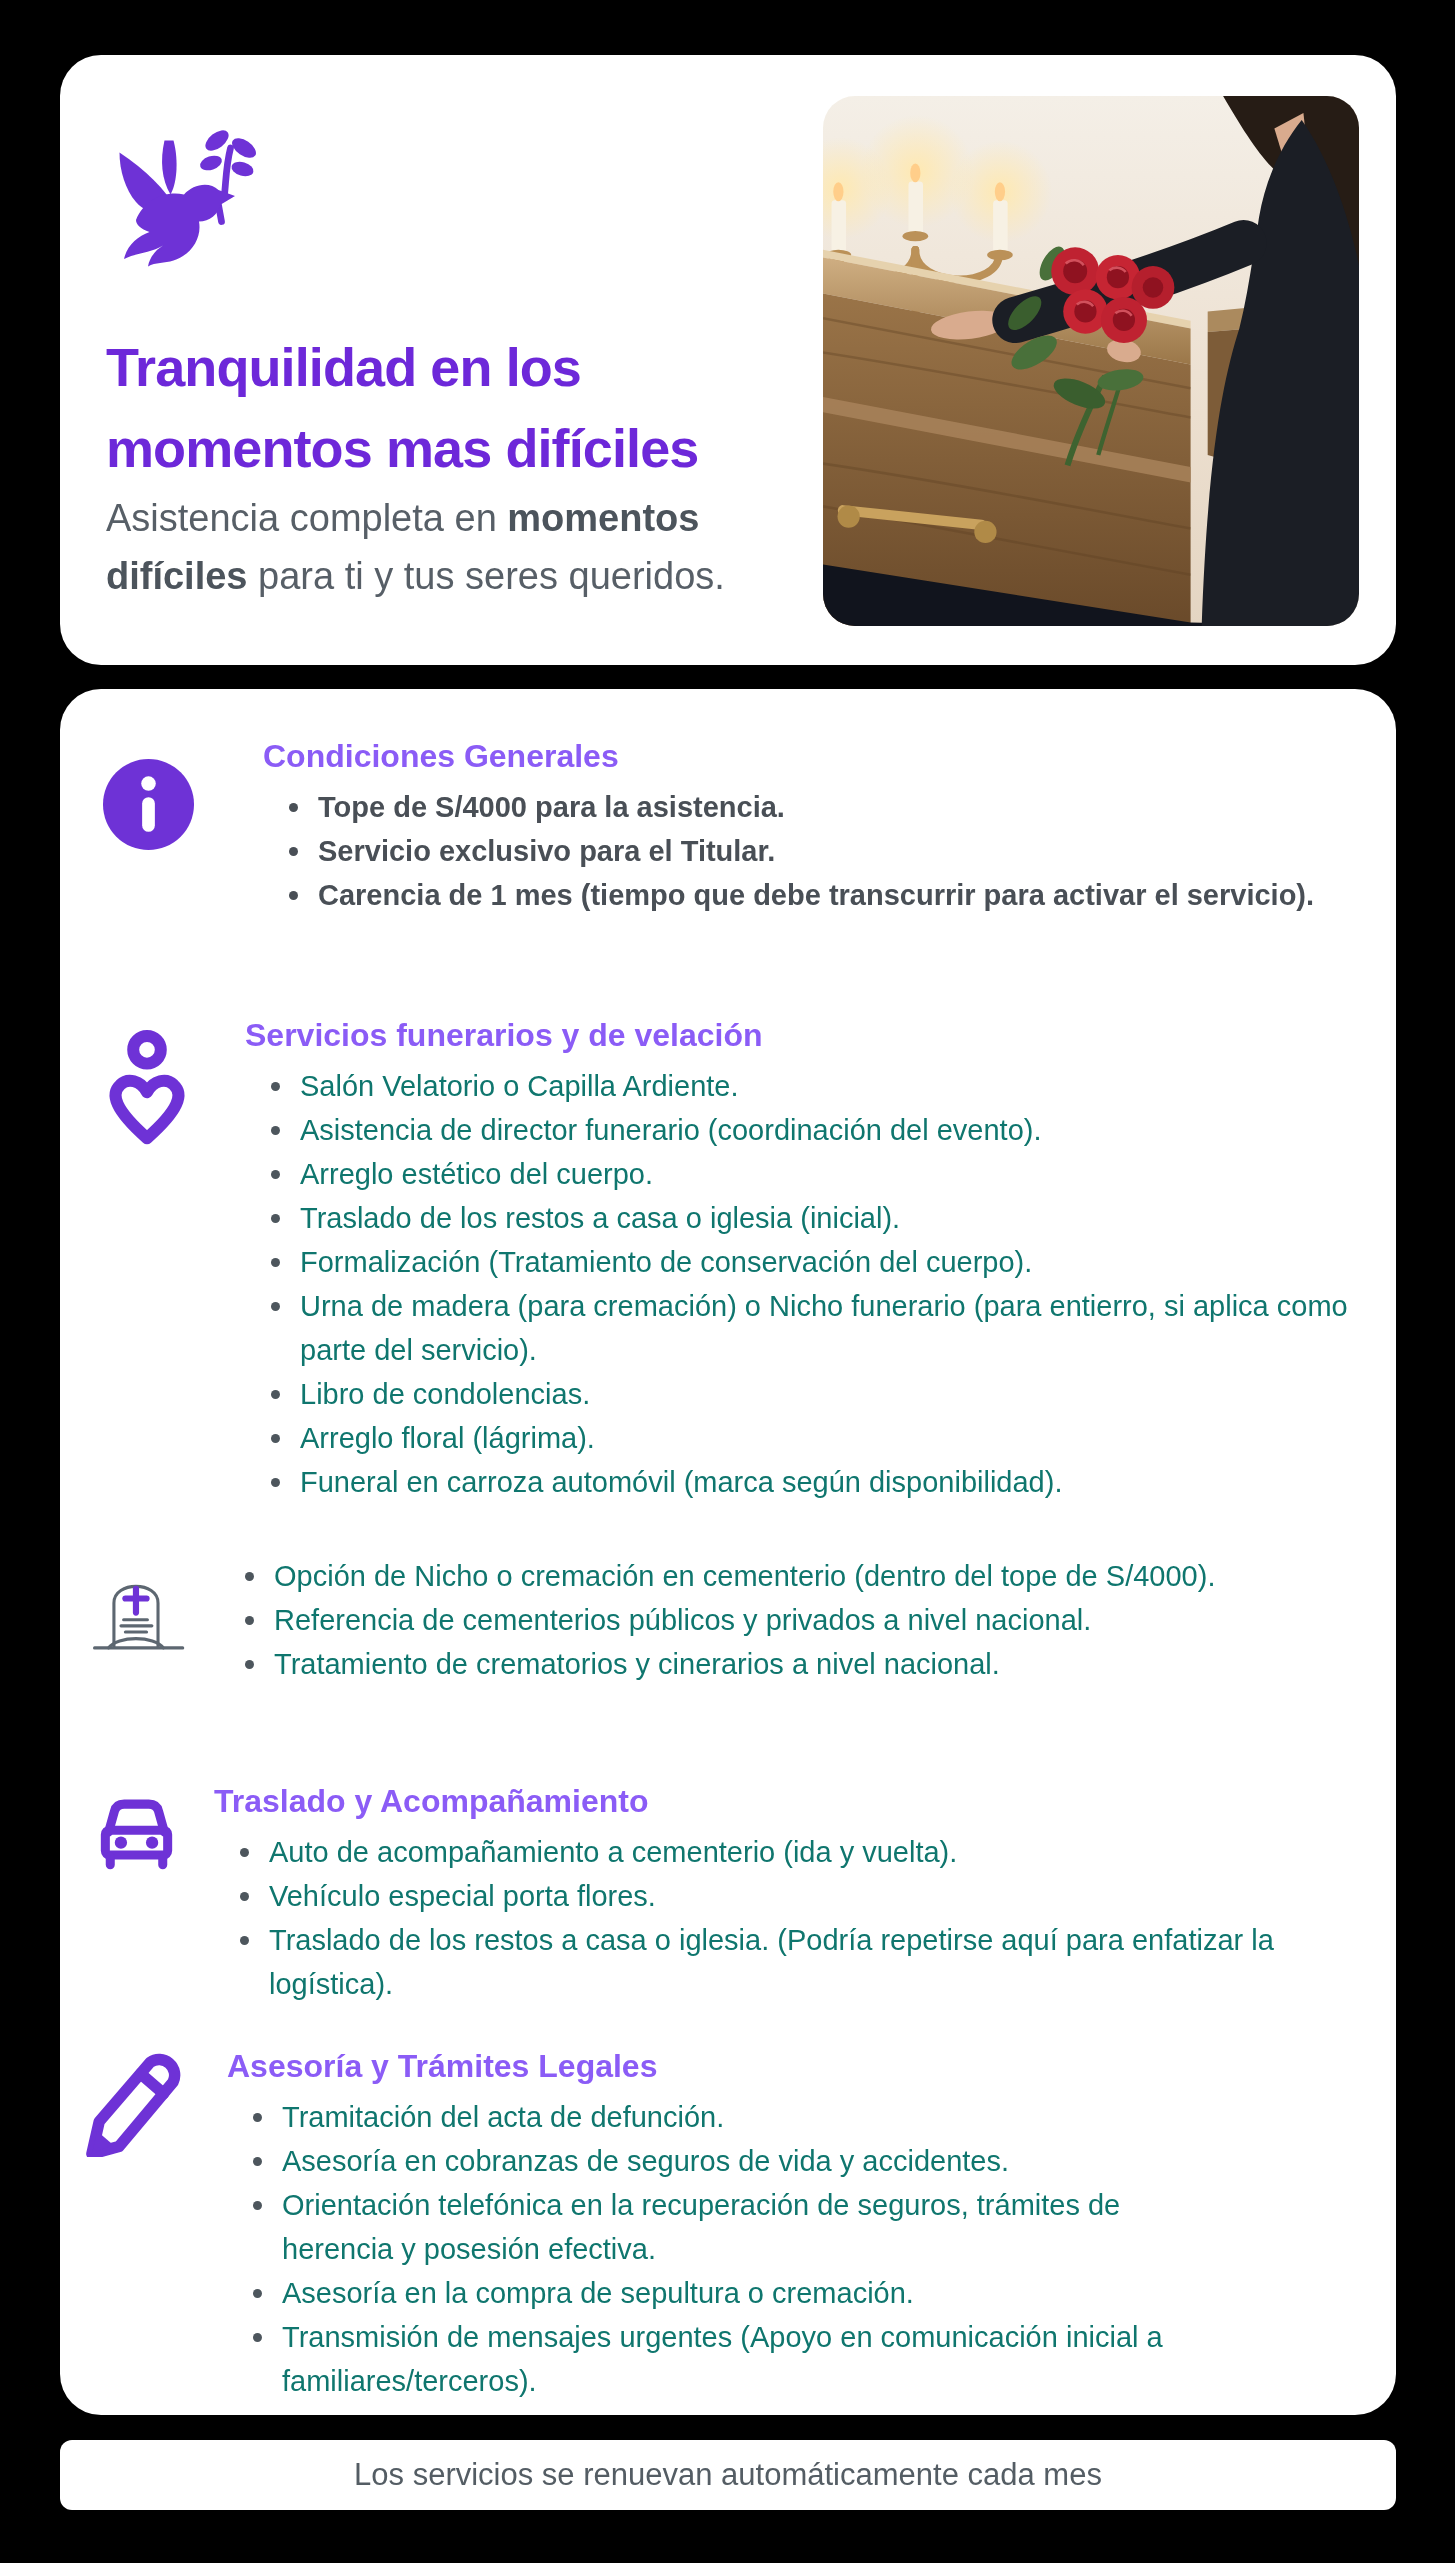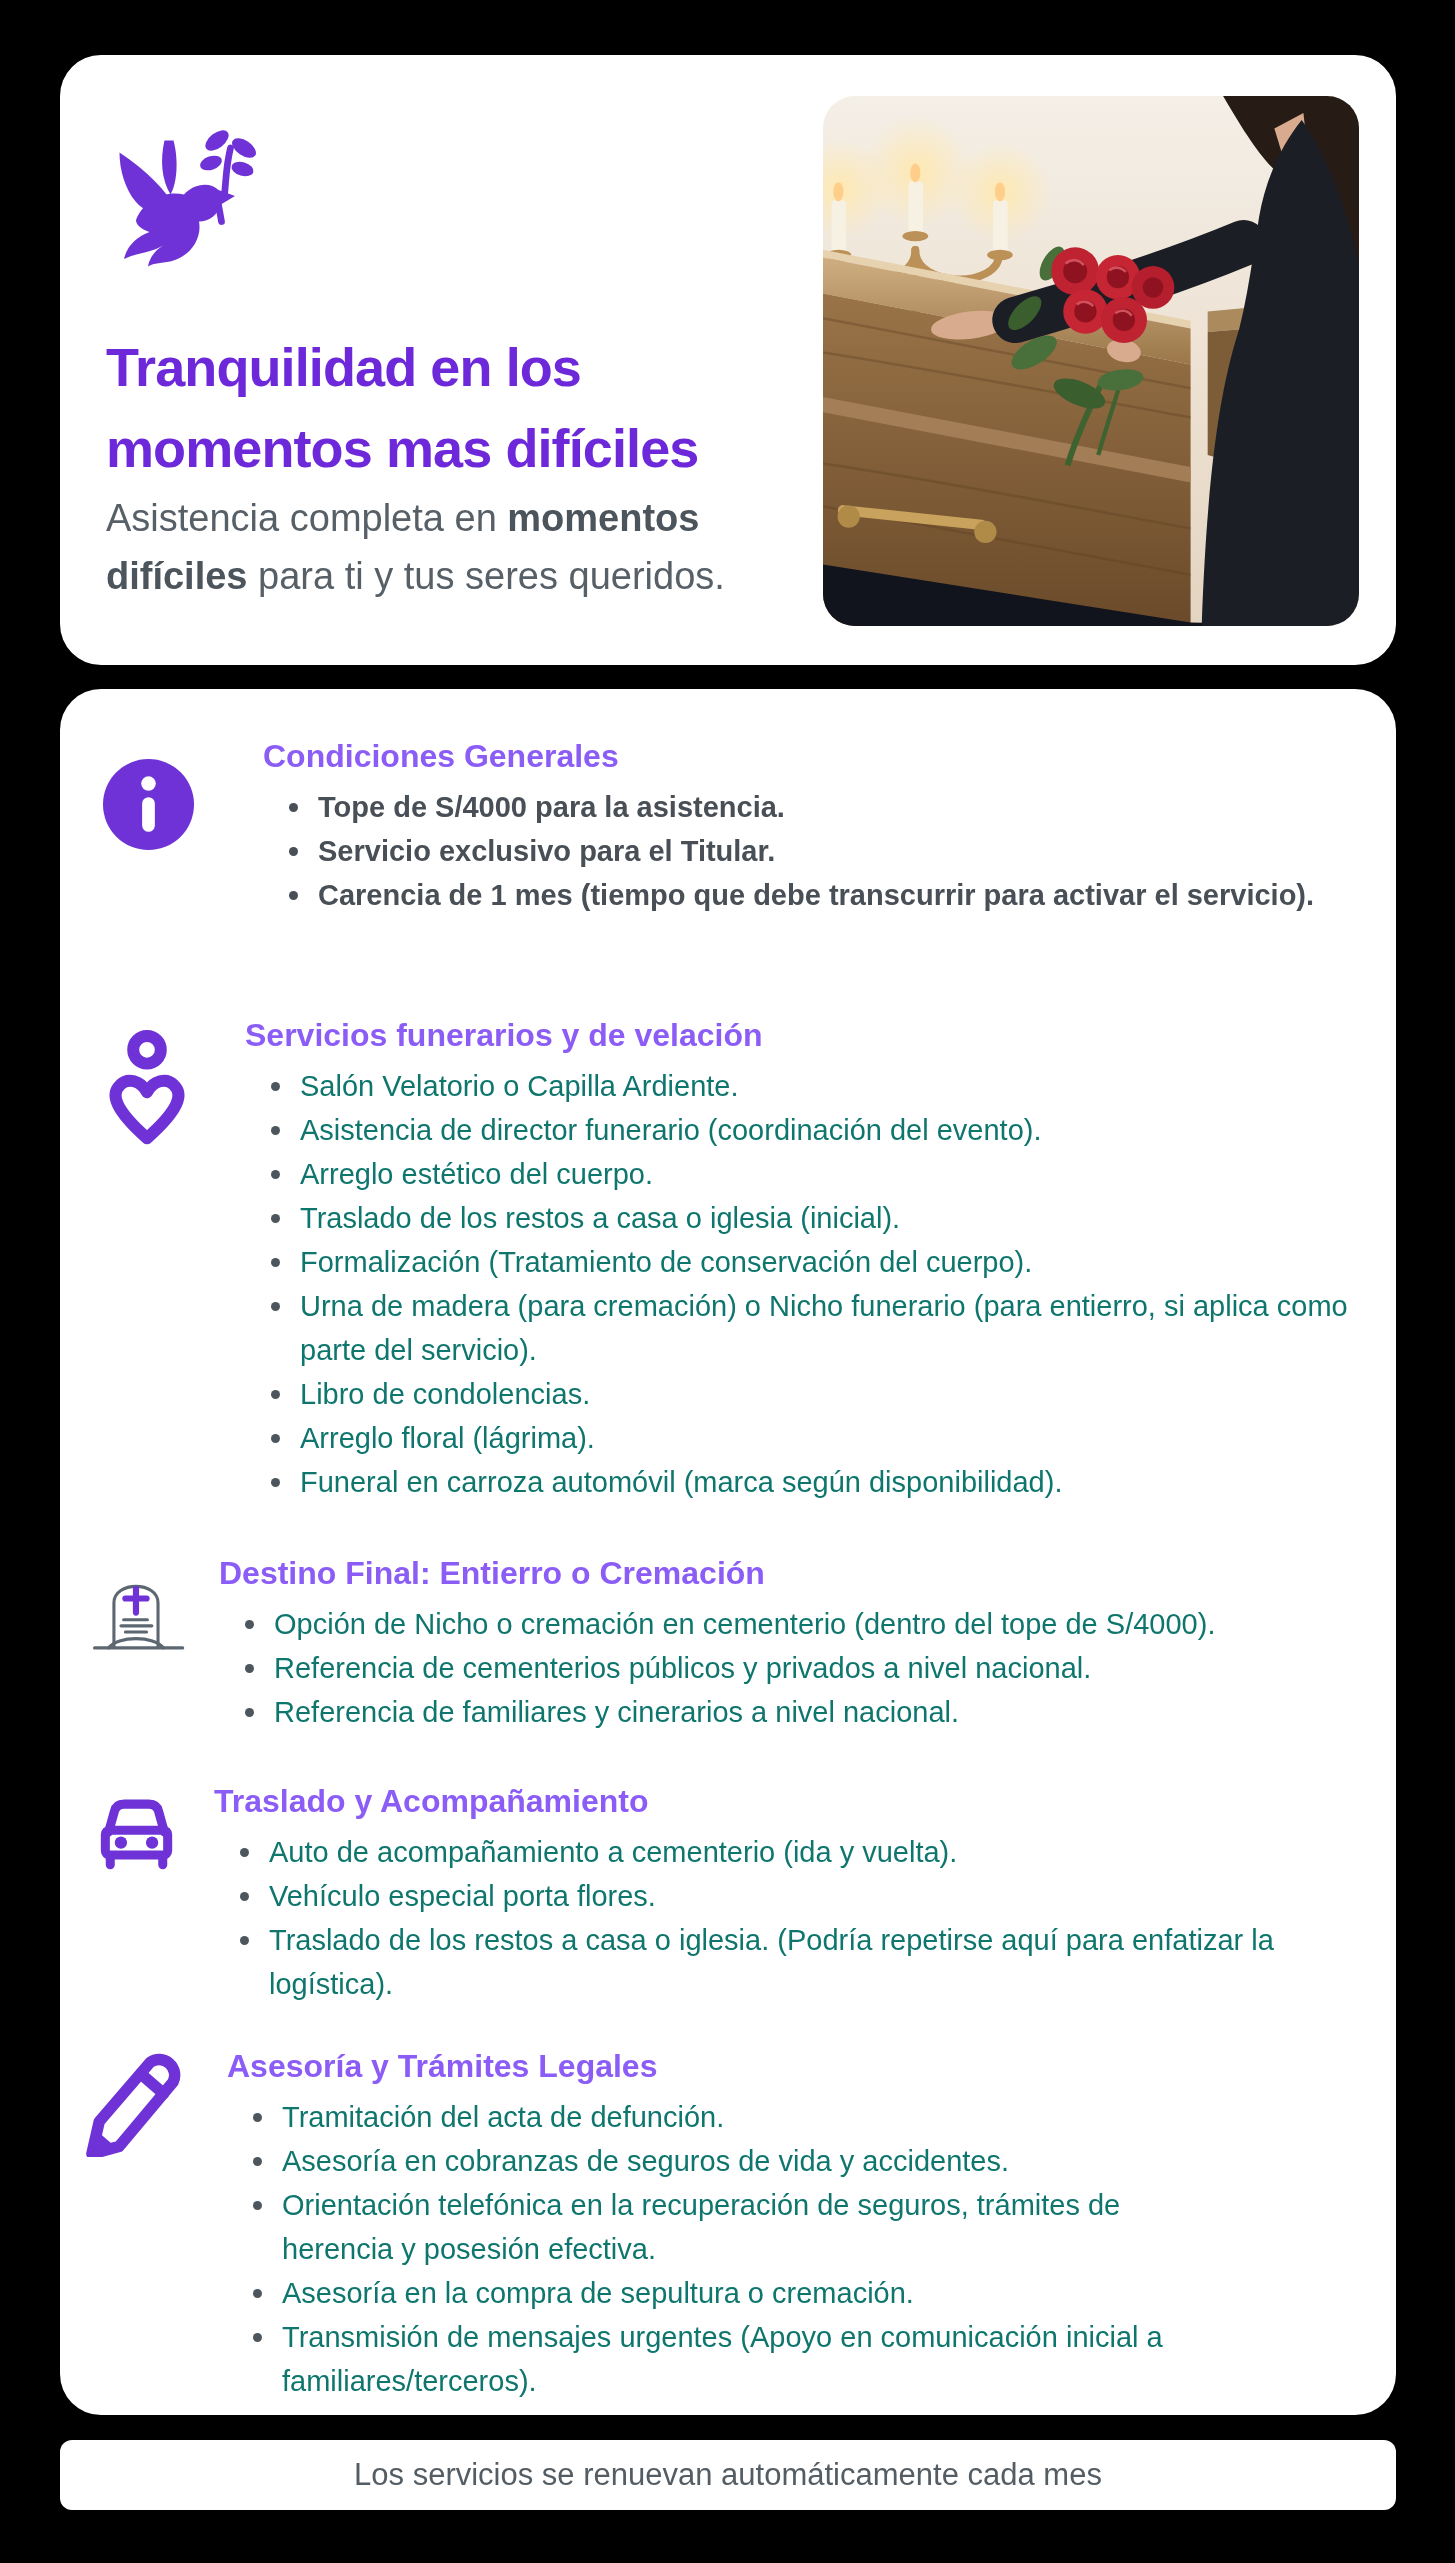--- a/index.html
+++ b/index.html
@@ -259,25 +259,24 @@
         <path d="M4,89 H104"></path>
         <path d="M20,89 C30,75 72,75 82,89"></path>
       </g>
       <g stroke="#6E32D6" stroke-width="7" stroke-linecap="round" fill="none">
         <path d="M51,22 V49"></path>
           <path d="M39,33 H63"></path>
       </g>
     </svg>
   </span>
   <div class="sec-content cont-s3">
-    <h3>Destino Final: Entierro o Cremación</h3>
     <ul>
         <li>Opción de Nicho o cremación en cementerio (dentro del tope de S/4000).</li>
         <li>Referencia de cementerios públicos y privados a nivel nacional.</li>
-        <li>Referencia de familiares y cinerarios a nivel nacional.</li>
+        <li>Tratamiento de crematorios y cinerarios a nivel nacional.</li>
       </ul>
   </div>
 
   <span class="section-icon icon-s4">
     <svg viewBox="0 0 100 100" width="85" height="82">
       <g fill="none" stroke="#6E32D6" stroke-width="11" stroke-linejoin="round" stroke-linecap="round">
         <path d="M16,50 L23,25 Q25,16 35,16 L65,16 Q75,16 77,25 L84,50"></path>
         <rect x="12" y="48" width="76" height="30" rx="5"></rect>
         <path d="M18,80 L18,90"></path>
           <path d="M82,80 L82,90"></path>

